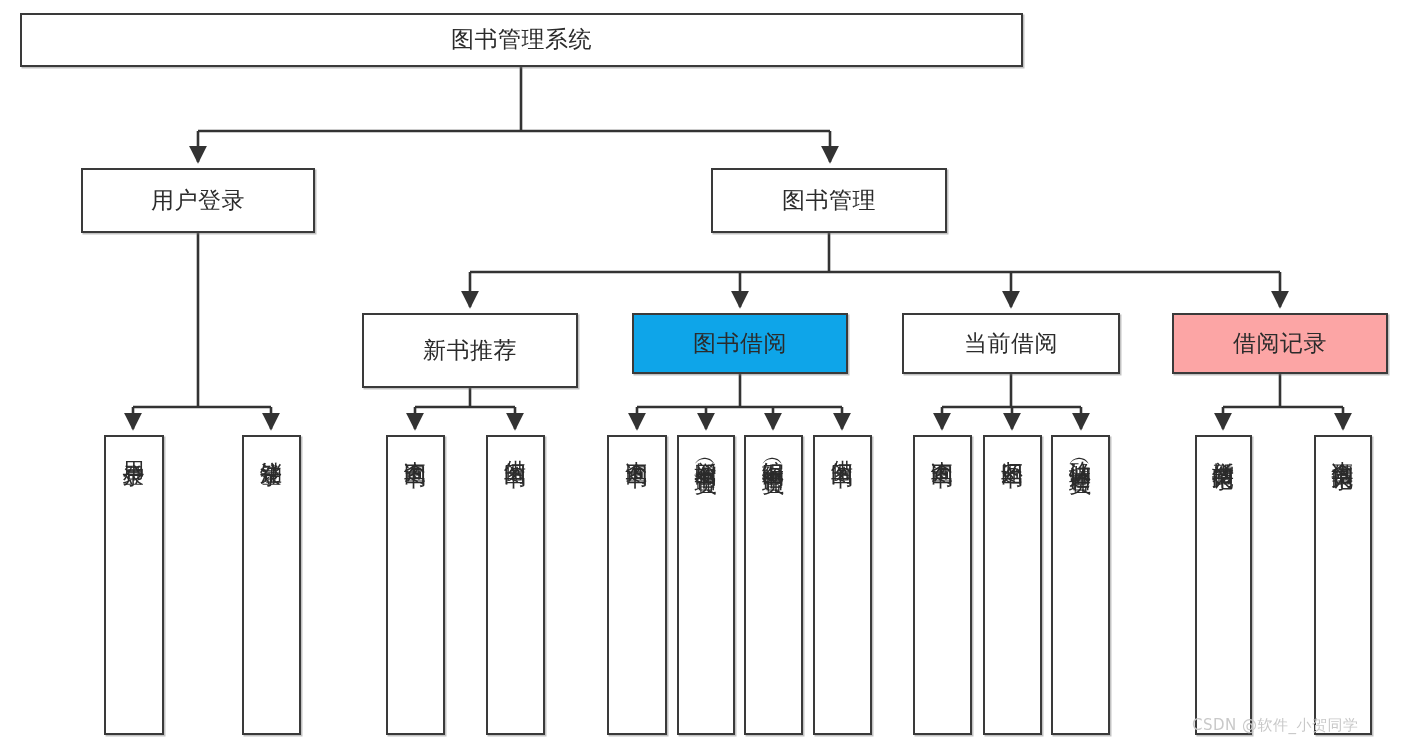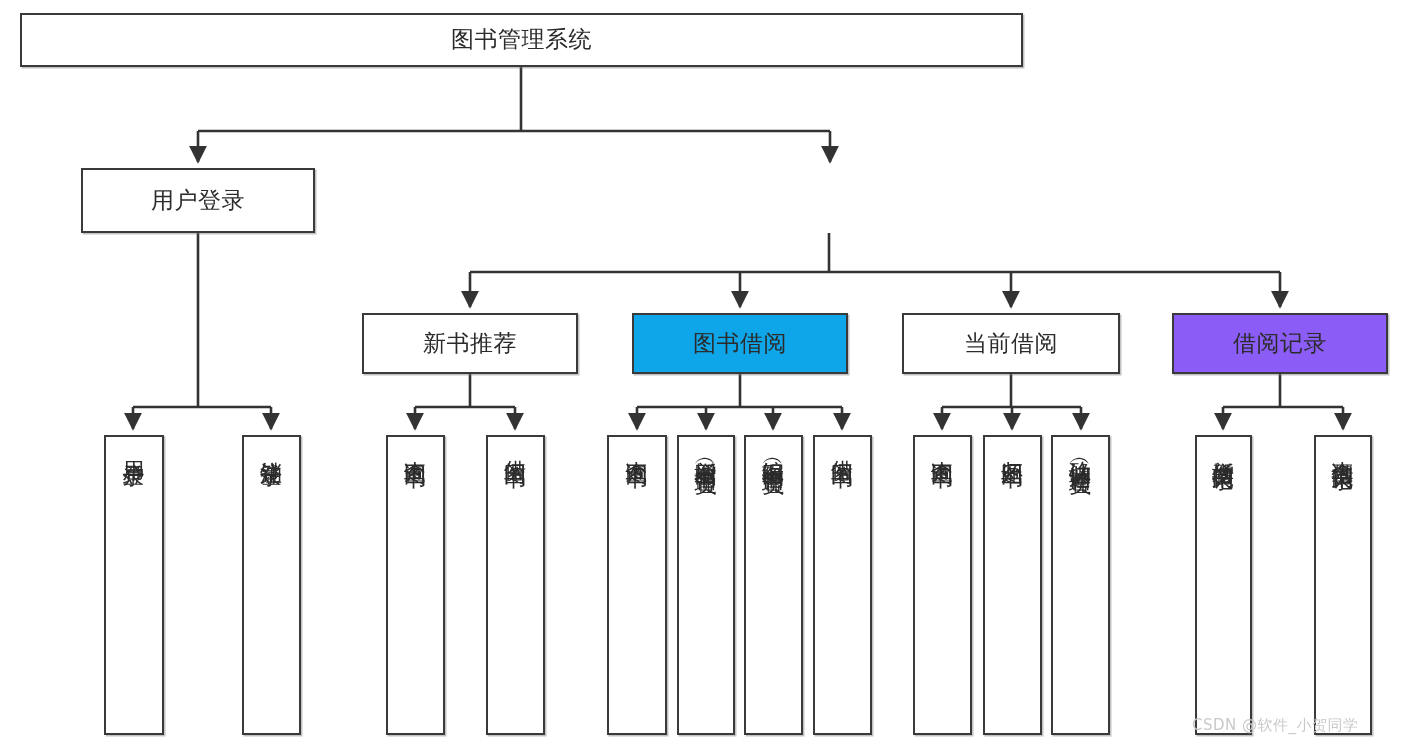--- a/index.html
+++ b/index.html
@@ -123,31 +123,34 @@
     </g>
   </svg>
 
   <div class="node root horiz" style="left: 20px; top: 13px; width: 1003px; height: 54px; border-color: rgb(58, 58, 58); color: rgb(43, 43, 43); background: rgb(255, 255, 255);">
     <span class="label">图书管理系统</span>
   </div>
 
   <div class="node horiz" style="left: 81px; top: 168px; width: 234px; height: 65px; border-color: rgb(58, 58, 58); color: rgb(43, 43, 43); background: rgb(255, 255, 255);">
     <span class="label">用户登录</span>
   </div>
+  <div class="node horiz" style="left: 711px; top: 168px; width: 236px; height: 65px; border-color: rgb(58, 58, 58); color: rgb(43, 43, 43); background: rgb(255, 255, 255);">
+    <span class="label">图书管理</span>
+  </div>
 
-  <div class="node horiz" style="left: 362px; top: 313px; width: 216px; height: 61px; border-color: rgb(58, 58, 58); color: rgb(43, 43, 43); background: rgb(255, 255, 255);">
+  <div class="node horiz" style="left: 362px; top: 313px; width: 216px; height: 75px; border-color: rgb(58, 58, 58); color: rgb(43, 43, 43); background: rgb(255, 255, 255);">
     <span class="label">新书推荐</span>
   </div>
   <div class="node horiz" style="left: 632px; top: 313px; width: 216px; height: 61px; border-color: rgb(58, 58, 58); color: rgb(43, 43, 43); background: #0ea5e9;">
     <span class="label">图书借阅</span>
   </div>
   <div class="node horiz" style="left: 902px; top: 313px; width: 218px; height: 61px; border-color: rgb(58, 58, 58); color: rgb(43, 43, 43); background: rgb(255, 255, 255); justify-content: center;">
     <span class="label">当前借阅</span>
   </div>
-  <div class="node horiz" style="left: 1172px; top: 313px; width: 216px; height: 61px; border-color: rgb(58, 58, 58); color: rgb(43, 43, 43); background: #8b5cf6;">
+  <div class="node horiz" style="left: 1172px; top: 313px; width: 216px; height: 61px; border-color: rgb(58, 58, 58); color: rgb(43, 43, 43); background: #fca5a5;">
     <span class="label">借阅记录</span>
   </div>
 
   <div class="node vert" style="left: 104px; top: 435px; width: 60px; height: 300px; border-color: rgb(58, 58, 58); color: rgb(43, 43, 43); background: rgb(255, 255, 255);">
     <span class="label">用户登录</span>
   </div>
   <div class="node vert" style="left: 242px; top: 435px; width: 59px; height: 300px; border-color: rgb(58, 58, 58); color: rgb(43, 43, 43); background: rgb(255, 255, 255);">
     <span class="label">注销登录</span>
   </div>
   <div class="node vert" style="left: 386px; top: 435px; width: 59px; height: 300px; border-color: rgb(58, 58, 58); color: rgb(43, 43, 43); background: rgb(255, 255, 255);">

